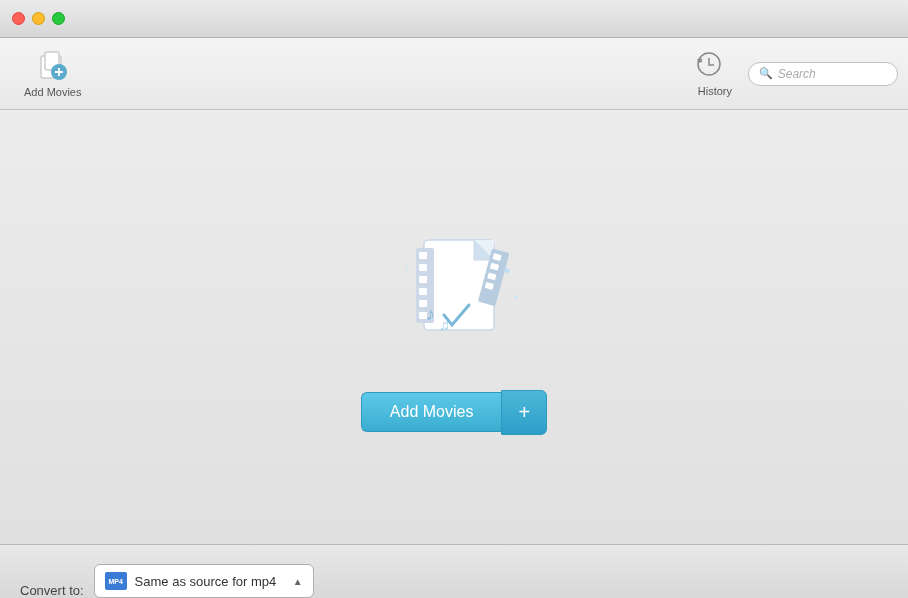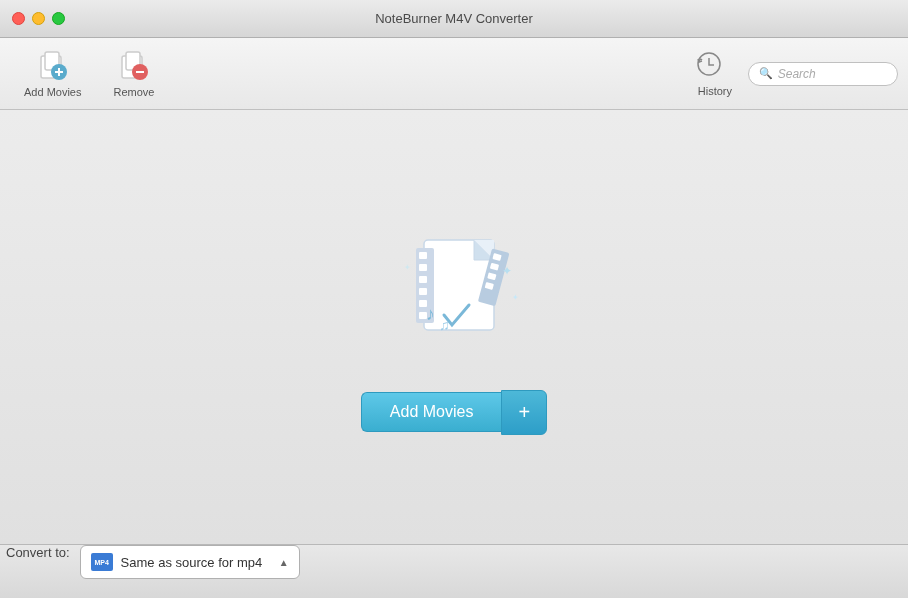--- a/index.html
+++ b/index.html
@@ -202,22 +202,22 @@
       display: flex;
       align-items: center;
     }
 
     
     .bottom-bar {
       height: 54px;
       background: linear-gradient(to bottom, #e8e8e8, #d8d8d8);
       border-top: 1px solid #b8b8b8;
       display: flex;
-      align-items: flex-start;
-      padding: 0 6px;
+      align-items: flex-end;
+      padding: 0 20px;
       flex-shrink: 0;
     }
 
     .convert-to-label {
       font-size: 13px;
       color: #444;
       margin-right: 10px;
     }
 
     .format-select {
@@ -278,50 +278,38 @@
   </style>
 </head>
 <body>
 
 <div class="title-bar">
   <div class="title-bar-buttons">
     <div class="traffic-light tl-close"></div>
     <div class="traffic-light tl-minimize"></div>
     <div class="traffic-light tl-maximize"></div>
   </div>
-  <span class="title-bar-title">NoteBurner M4V Converter</span>
 </div>
 
 <div class="toolbar">
   <div class="toolbar-left">
 
     <div class="toolbar-btn">
       <div class="icon-wrap">
         <svg width="32" height="32" viewBox="0 0 32 32">
           <rect x="4" y="6" width="20" height="22" rx="2" fill="white" stroke="#ccc" stroke-width="1.5"></rect>
           <rect x="8" y="2" width="14" height="18" rx="2" fill="white" stroke="#ccc" stroke-width="1.5"></rect>
           <circle cx="22" cy="22" r="8" fill="#5aabcc"></circle>
           <line x1="22" y1="18" x2="22" y2="26" stroke="white" stroke-width="2"></line>
           <line x1="18" y1="22" x2="26" y2="22" stroke="white" stroke-width="2"></line>
         </svg>
       </div>
       <span class="btn-label">Add Movies</span>
     </div>
 
-    <div class="toolbar-btn">
-      <div class="icon-wrap">
-        <svg width="32" height="32" viewBox="0 0 32 32">
-          <rect x="4" y="6" width="20" height="22" rx="2" fill="white" stroke="#ccc" stroke-width="1.5"></rect>
-          <rect x="8" y="2" width="14" height="18" rx="2" fill="white" stroke="#ccc" stroke-width="1.5"></rect>
-          <circle cx="22" cy="22" r="8" fill="#e06060"></circle>
-          <line x1="18" y1="22" x2="26" y2="22" stroke="white" stroke-width="2"></line>
-        </svg>
-      </div>
-      <span class="btn-label">Remove</span>
-    </div>
   </div>
 
   <div class="toolbar-right">
 
     <div class="history-btn">
       <div>
         <svg width="28" height="28" viewBox="0 0 28 28">
           <circle cx="14" cy="14" r="11" fill="none" stroke="#888" stroke-width="1.5"></circle>
           <polyline points="14,8 14,15 19,15" fill="none" stroke="#888" stroke-width="1.5"></polyline>
           <path d="M7,10 Q5,8 4,12" fill="none" stroke="#888" stroke-width="1.5"></path>

